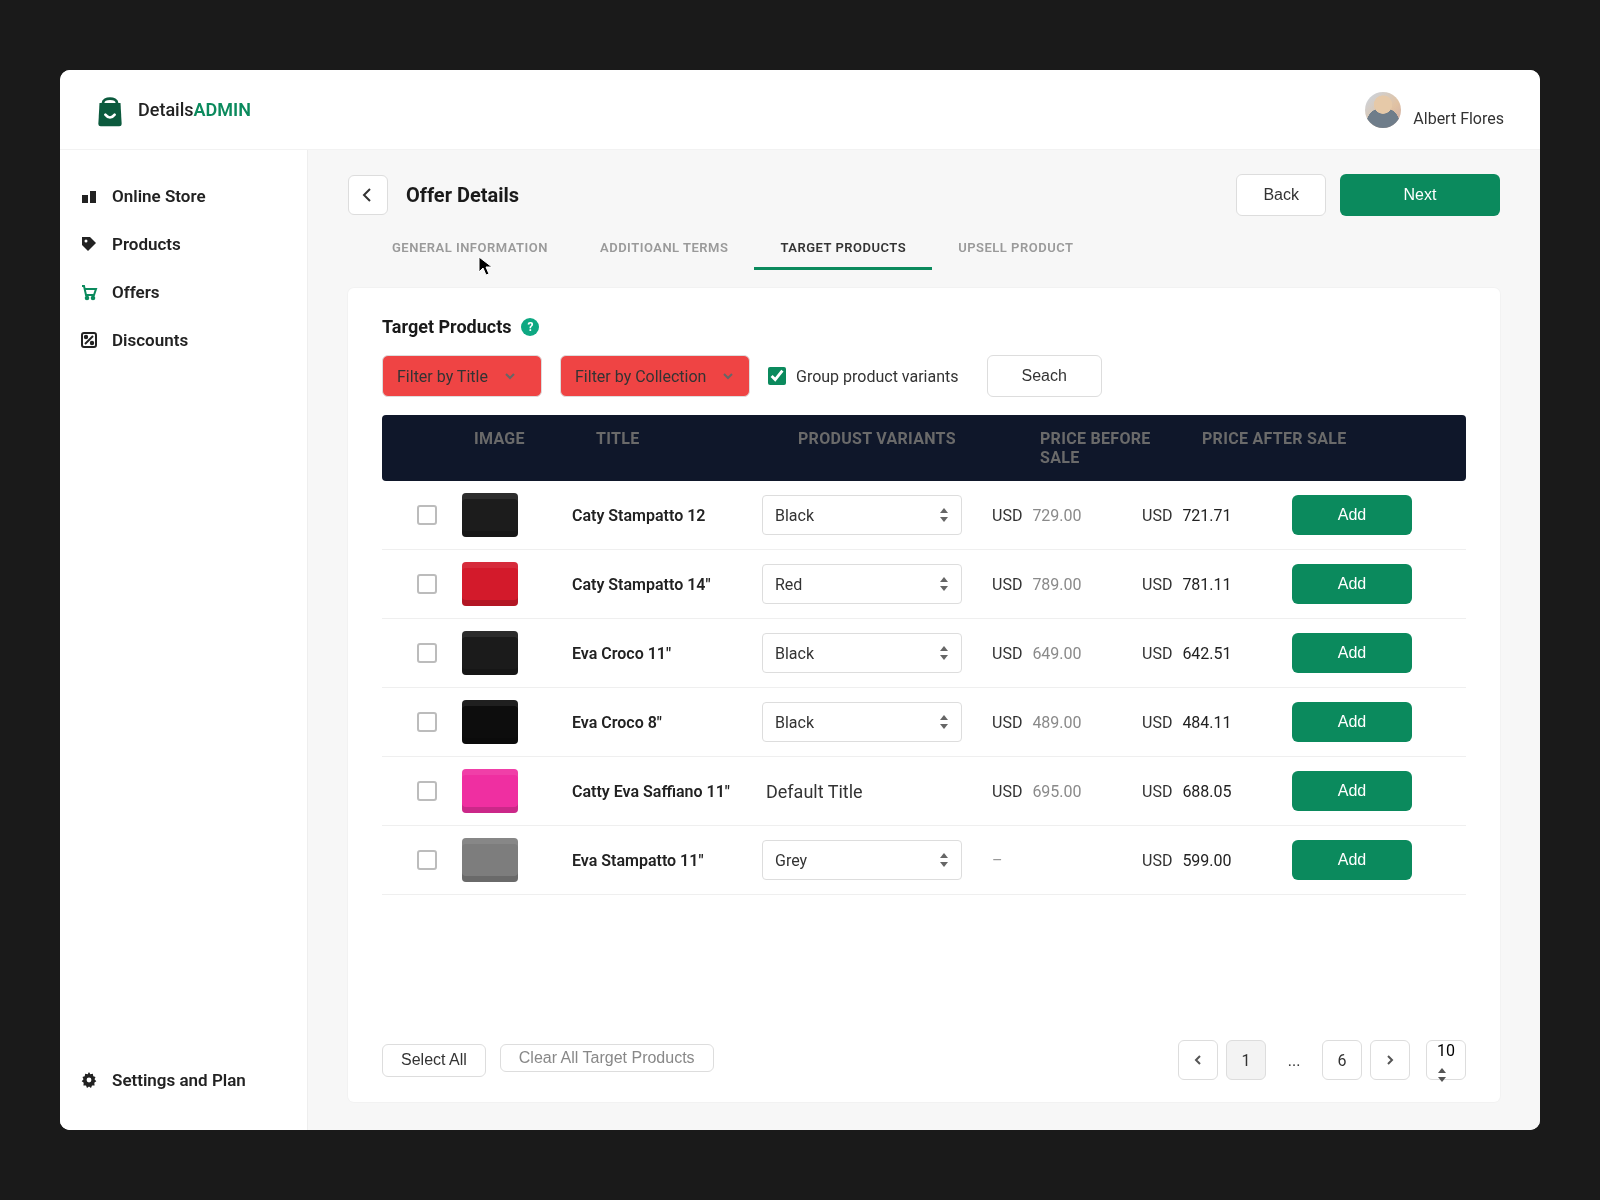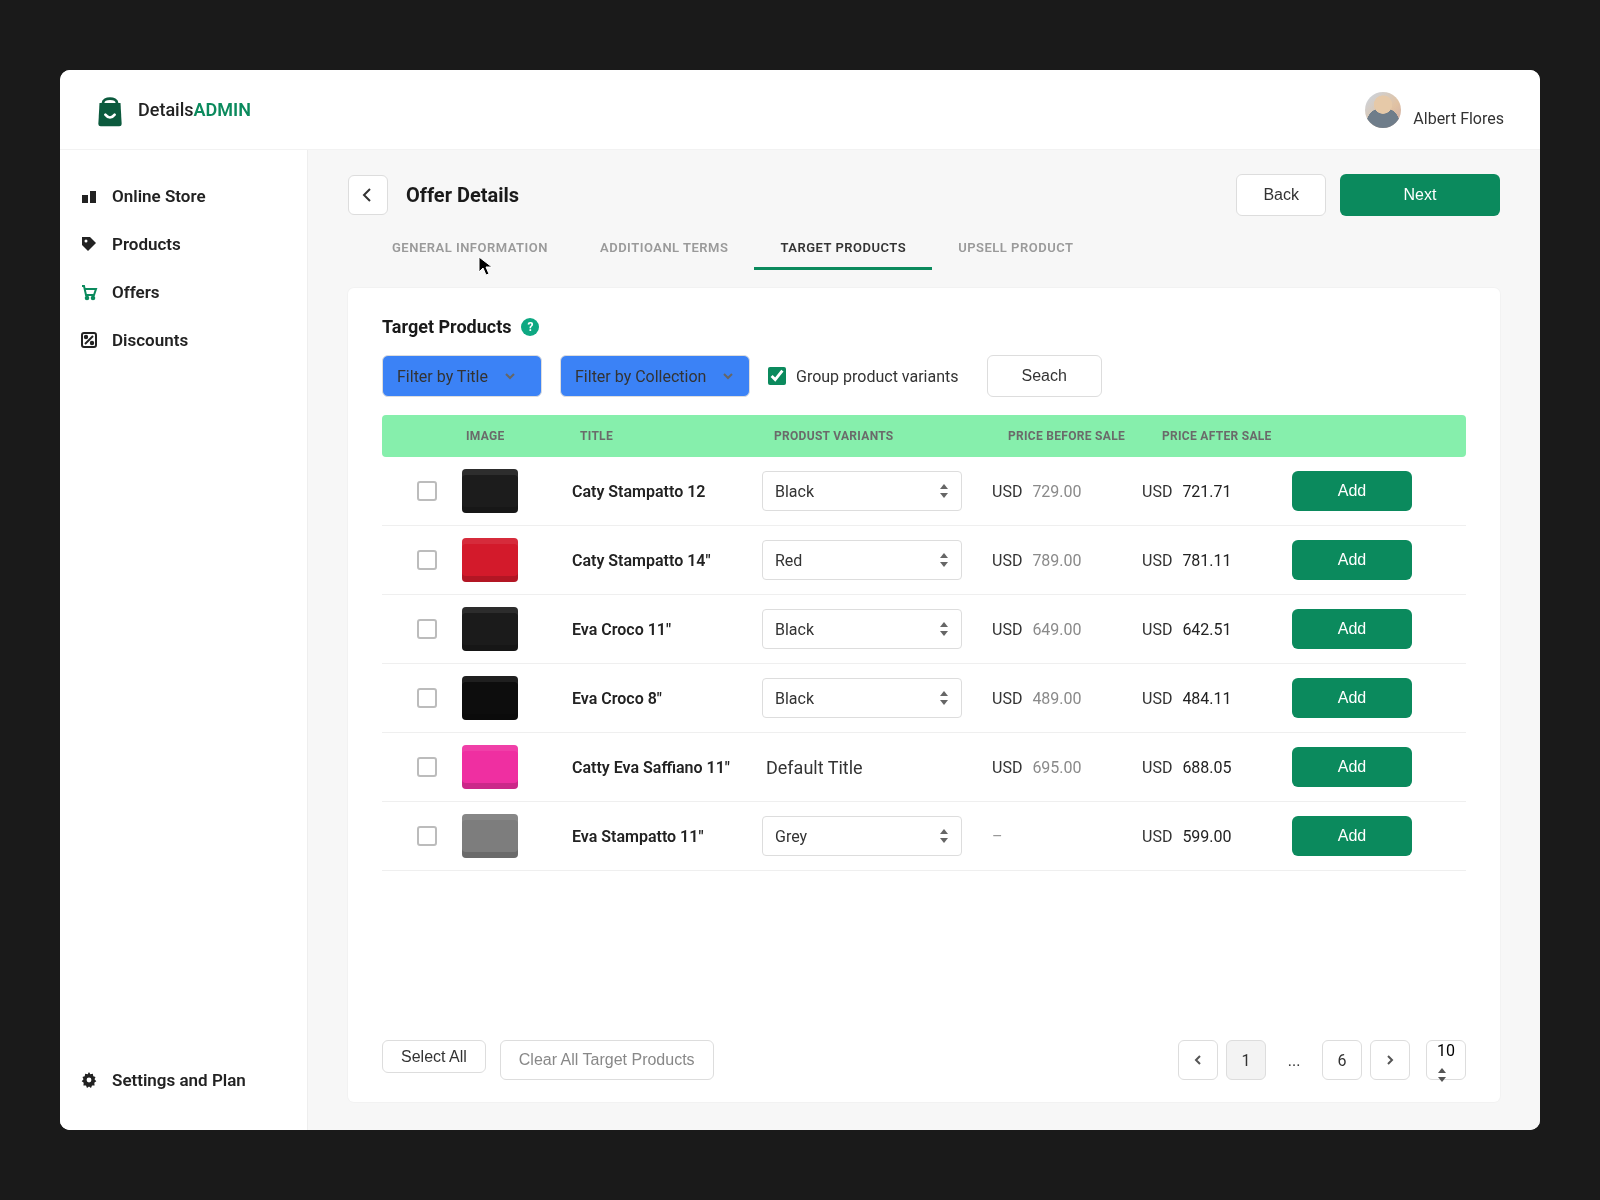--- a/index.html
+++ b/index.html
@@ -124,37 +124,37 @@
   box-shadow: 0 0 0 1px rgba(0,0,0,0.02);
 }
 .section-title-row { display:flex; align-items:center; gap:10px; margin-bottom:18px; }
 .section-title { font-size:18px; font-weight:700; color:#1a1a1a; }
 .help-dot {
   width:18px; height:18px; border-radius:50%; background:#0ea882; color:#fff;
   font-size:12px; font-weight:700; display:flex; align-items:center; justify-content:center;
 }
 .filters { display:flex; align-items:center; gap:18px; margin-bottom:18px; }
 .select-like {
-  height:42px; border:1px solid #ddd; border-radius:6px; background:#3b82f6;
+  height:42px; border:1px solid #ddd; border-radius:6px; background:#ef4444;
   padding:0 14px; display:flex; align-items:center; gap:16px; font-size:16px; color:#333;
   cursor:pointer;
 }
 .chev { color:#666; }
 .check-row { display:flex; align-items:center; gap:10px; color:#333; font-size:16px; }
 .check-row input { width:18px; height:18px; accent-color:#0b8a5d; }
 
 .table { flex:1; display:flex; flex-direction:column; min-height:0; }
 .thead {
   display:grid;
   grid-template-columns: 70px 110px 190px 230px 150px 150px 140px;
-  gap:4px;
+  gap:12px;
   padding: 14px 10px;
-  background:#86efac;
+  background:#0f172a;
   border-radius:4px;
-  font-size:12px; font-weight:700; letter-spacing:.3px; color:#6a6a6a;
+  font-size:16px; font-weight:700; letter-spacing:.3px; color:#6a6a6a;
 }
 .tbody { flex:1; overflow:auto; }
 .trow {
   display:grid;
   grid-template-columns: 70px 110px 190px 230px 150px 150px 140px;
   align-items:center;
   padding: 12px 10px;
   border-bottom:1px solid #efefef;
 }
 .trow .cb { width:20px; height:20px; border:2px solid #bcbcbc; border-radius:3px; cursor:pointer; }
@@ -509,21 +509,21 @@
                 </div>
                 <div>
                   <button class="btn btn-primary small">Add</button>
                 </div>
               </div>
             </div>
 
           <div class="tfoot">
             <div class="tfoot-left">
               <button class="btn btn-outline" style="height:33px; padding:0 18px;">Select All</button>
-              <button class="btn btn-outline muted" style="height:40px; padding:0 18px;">Clear All Target Products</button>
+              <button class="btn btn-outline muted" style="height:28px; padding:0 18px;">Clear All Target Products</button>
             </div>
             <div class="pager">
               <div class="pg-box">
                 <span>
                     <svg width="12" height="12" viewBox="0 0 12 12" fill="none" stroke="#555" stroke-width="2">
                       <path d="M8 2 4 6l4 4"></path>
                     </svg>
                   </span>
               </div>
               <div class="pg-box current">1</div>

